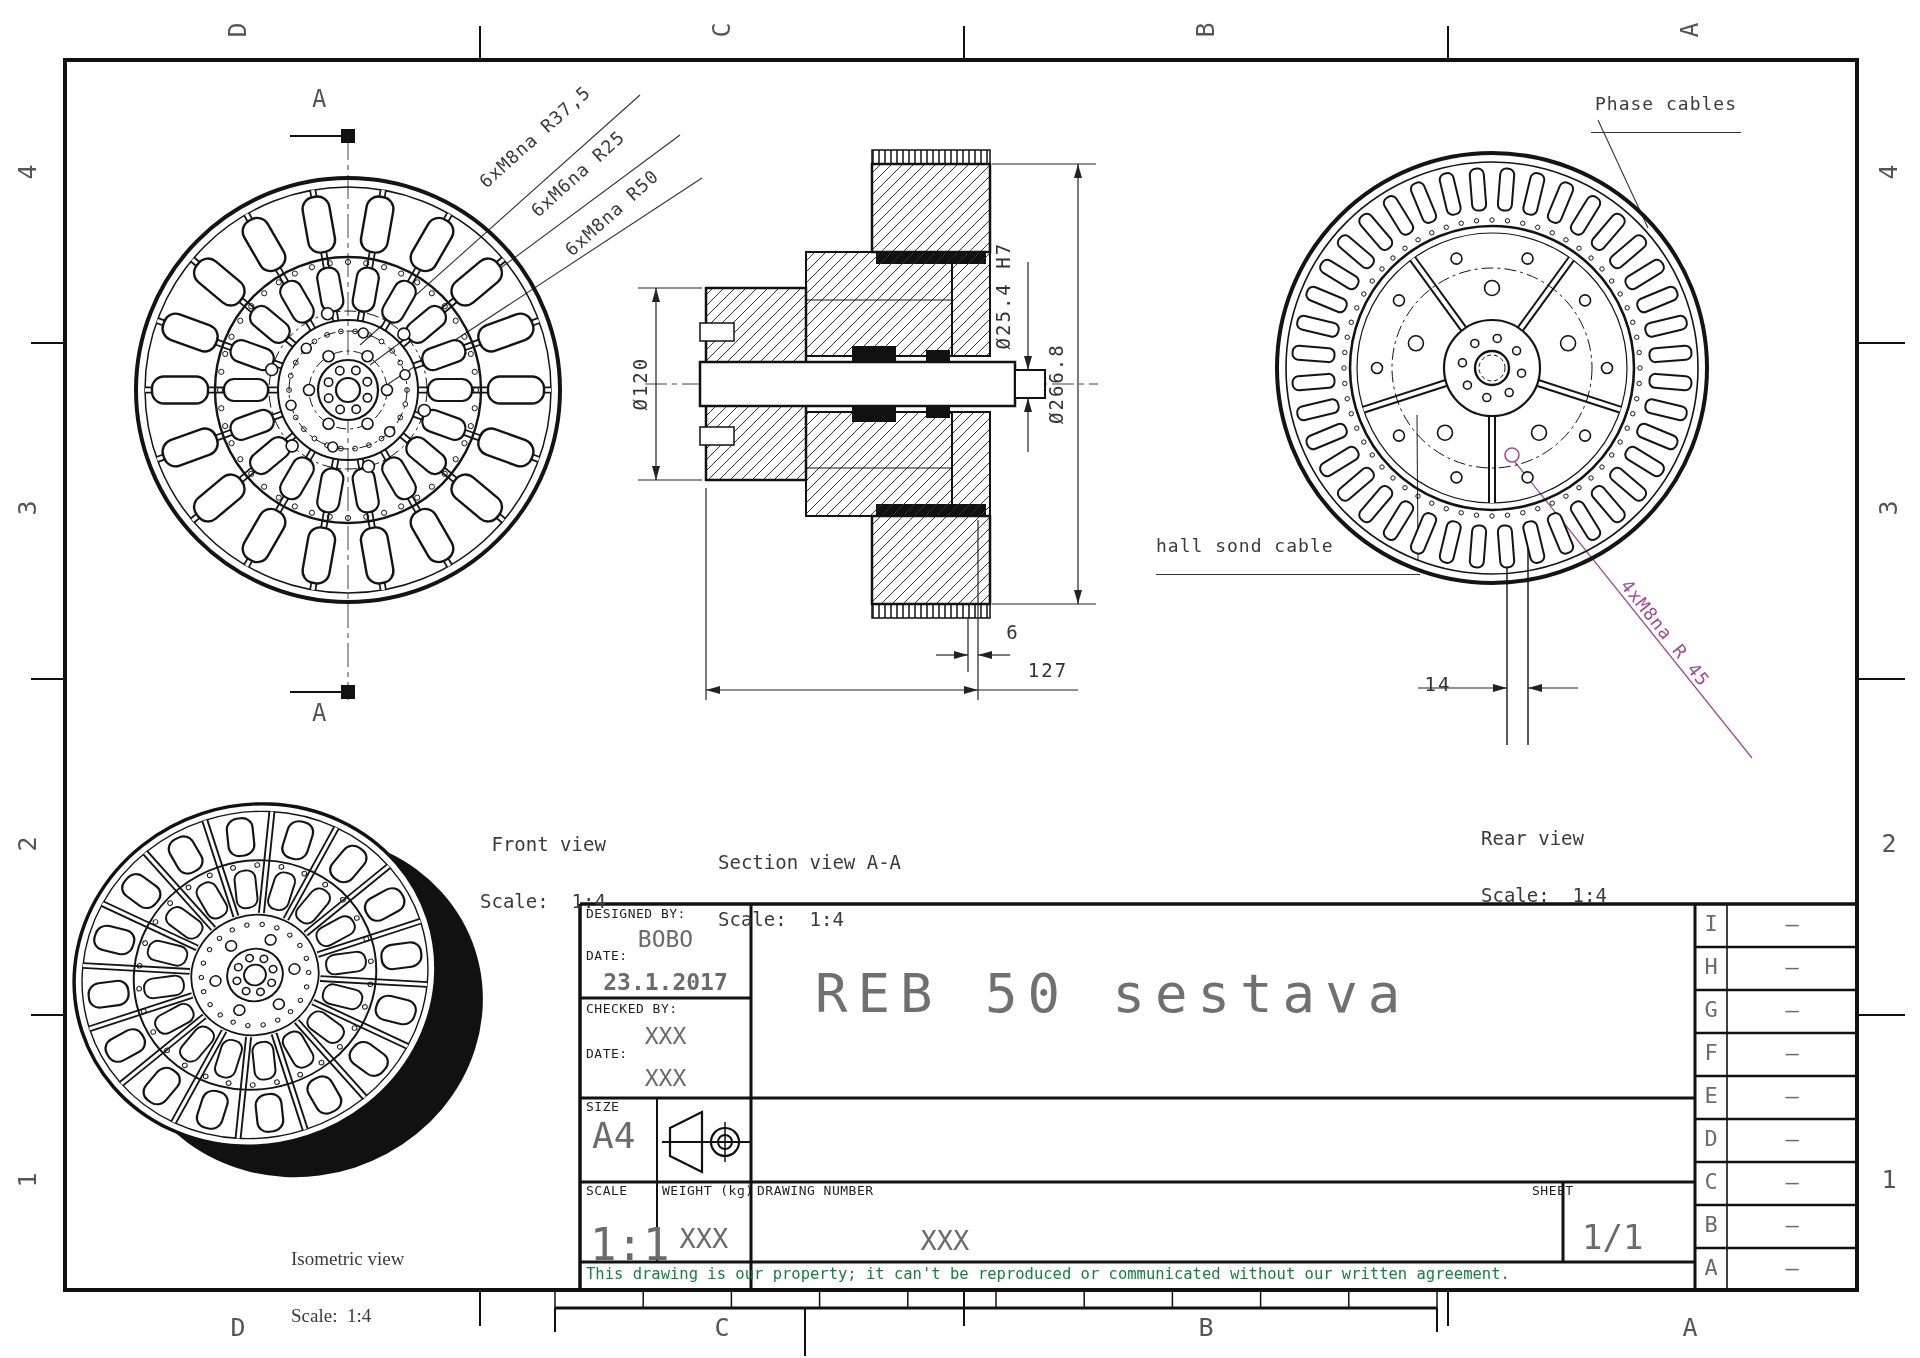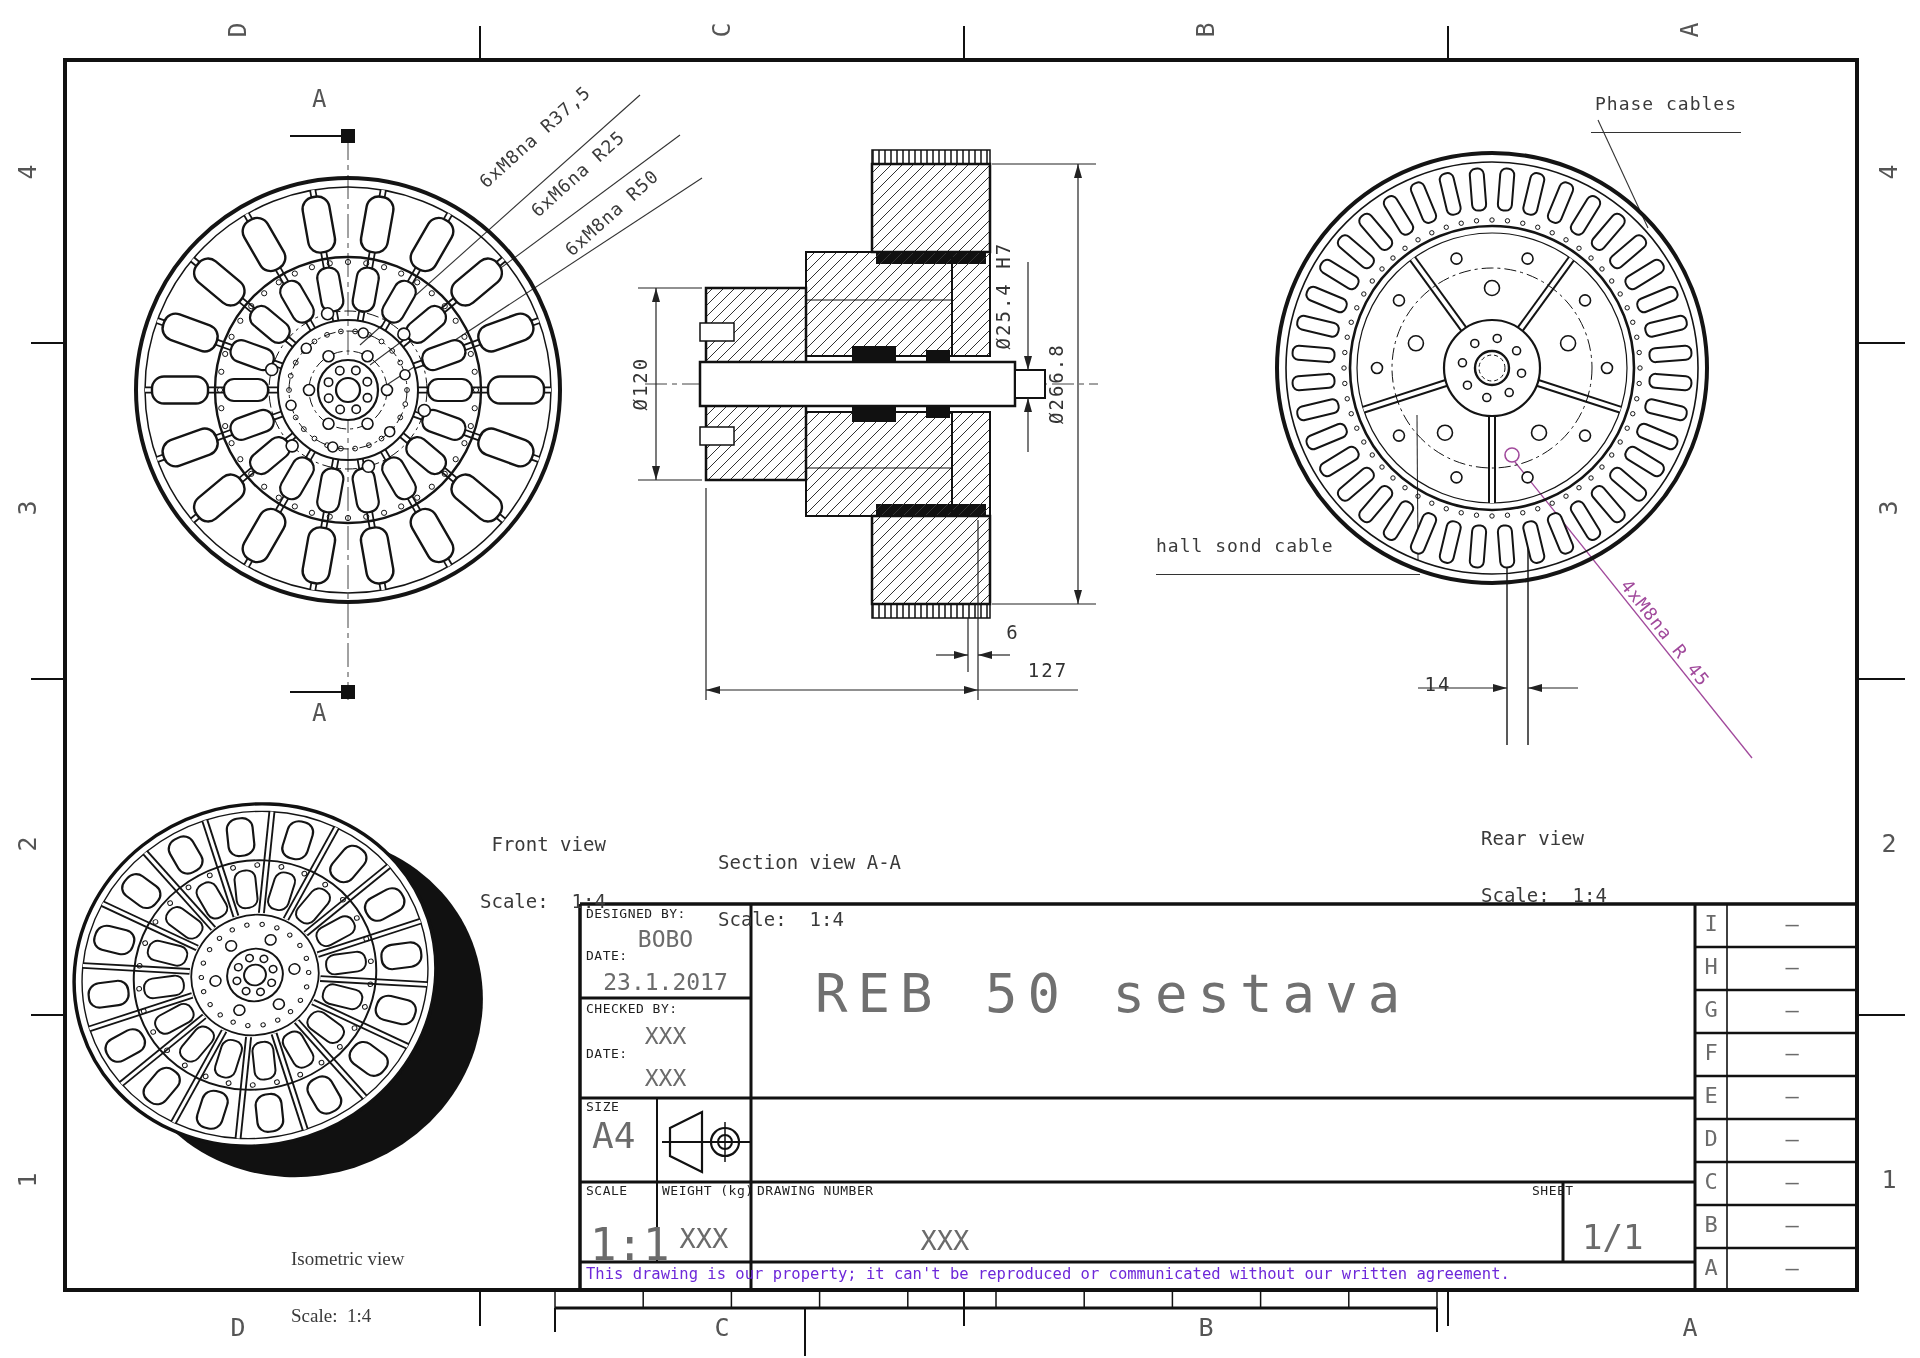--- a/index.html
+++ b/index.html
@@ -691,37 +691,37 @@
   <div class="viewlab">Scale:  1:4</div>
 </div>
 <div class="t" style="left:291px;top:1212px;font-family:Liberation Serif, serif;">
   <div class="viewlab">Isometric view</div>
   <div class="viewlab">Scale:  1:4</div>
 </div>
 
 <div class="t lbl" style="left:586px;top:907px;">DESIGNED BY:</div>
 <div class="t val ctr" style="left:580px;top:927px;width:171px;font-size:23px;">BOBO</div>
 <div class="t lbl" style="left:586px;top:949px;">DATE:</div>
-<div class="t val ctr" style="left:580px;top:970px;width:171px;font-size:23px;">23.1.2017</div>
+<div class="t val ctr" style="left:580px;top:970px;width:171px;font-size:23px;font-weight:bold;">23.1.2017</div>
 <div class="t lbl" style="left:586px;top:1002px;">CHECKED BY:</div>
 <div class="t val ctr" style="left:580px;top:1024px;width:171px;font-size:23px;">XXX</div>
 <div class="t lbl" style="left:586px;top:1047px;">DATE:</div>
 <div class="t val ctr" style="left:580px;top:1066px;width:171px;font-size:23px;">XXX</div>
 <div class="t lbl" style="left:586px;top:1100px;">SIZE</div>
 <div class="t val" style="left:592px;top:1116px;font-size:36px;">A4</div>
 <div class="t lbl" style="left:586px;top:1184px;">SCALE</div>
 <div class="t val" style="left:590px;top:1220px;font-size:44px;">1:1</div>
 <div class="t lbl" style="left:662px;top:1184px;">WEIGHT (kg)</div>
 <div class="t val ctr" style="left:657px;top:1224px;width:94px;font-size:27px;">XXX</div>
 <div class="t lbl" style="left:757px;top:1184px;">DRAWING NUMBER</div>
 <div class="t val ctr" style="left:900px;top:1226px;width:90px;font-size:27px;">XXX</div>
 <div class="t lbl" style="left:1532px;top:1184px;">SHEET</div>
 <div class="t val" style="left:1582px;top:1218px;font-size:34px;">1/1</div>
 <div class="t val" style="left:815px;top:964px;font-size:54px;letter-spacing:10px;color:#707070;">REB 50 sestava</div>
-<div class="t" style="left:586px;top:1266px;font-size:15.5px;color:#6d28d9;">This drawing is our property; it can't be reproduced or communicated without our written agreement.</div>
+<div class="t" style="left:586px;top:1266px;font-size:15.5px;color:#15803d;">This drawing is our property; it can't be reproduced or communicated without our written agreement.</div>
 
 <div class="t val ctr" style="left:1695px;top:912px;width:32px;font-size:22px;">I</div>
 <div class="t val ctr" style="left:1727px;top:912px;width:130px;font-size:22px;">–</div>
 <div class="t val ctr" style="left:1695px;top:955px;width:32px;font-size:22px;">H</div>
 <div class="t val ctr" style="left:1727px;top:955px;width:130px;font-size:22px;">–</div>
 <div class="t val ctr" style="left:1695px;top:998px;width:32px;font-size:22px;">G</div>
 <div class="t val ctr" style="left:1727px;top:998px;width:130px;font-size:22px;">–</div>
 <div class="t val ctr" style="left:1695px;top:1041px;width:32px;font-size:22px;">F</div>
 <div class="t val ctr" style="left:1727px;top:1041px;width:130px;font-size:22px;">–</div>
 <div class="t val ctr" style="left:1695px;top:1084px;width:32px;font-size:22px;">E</div>

